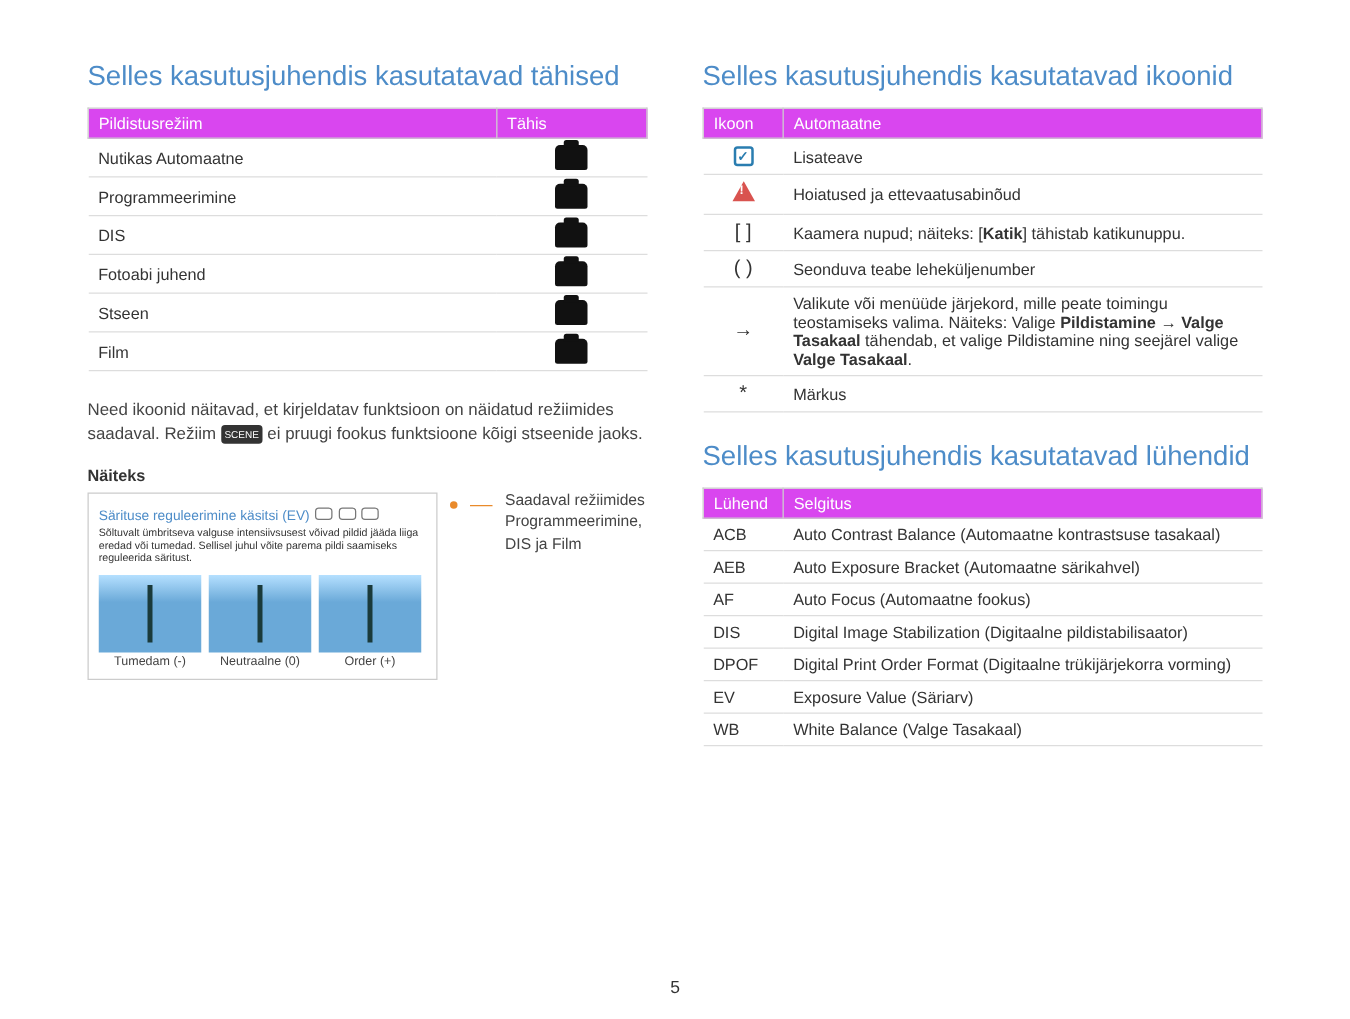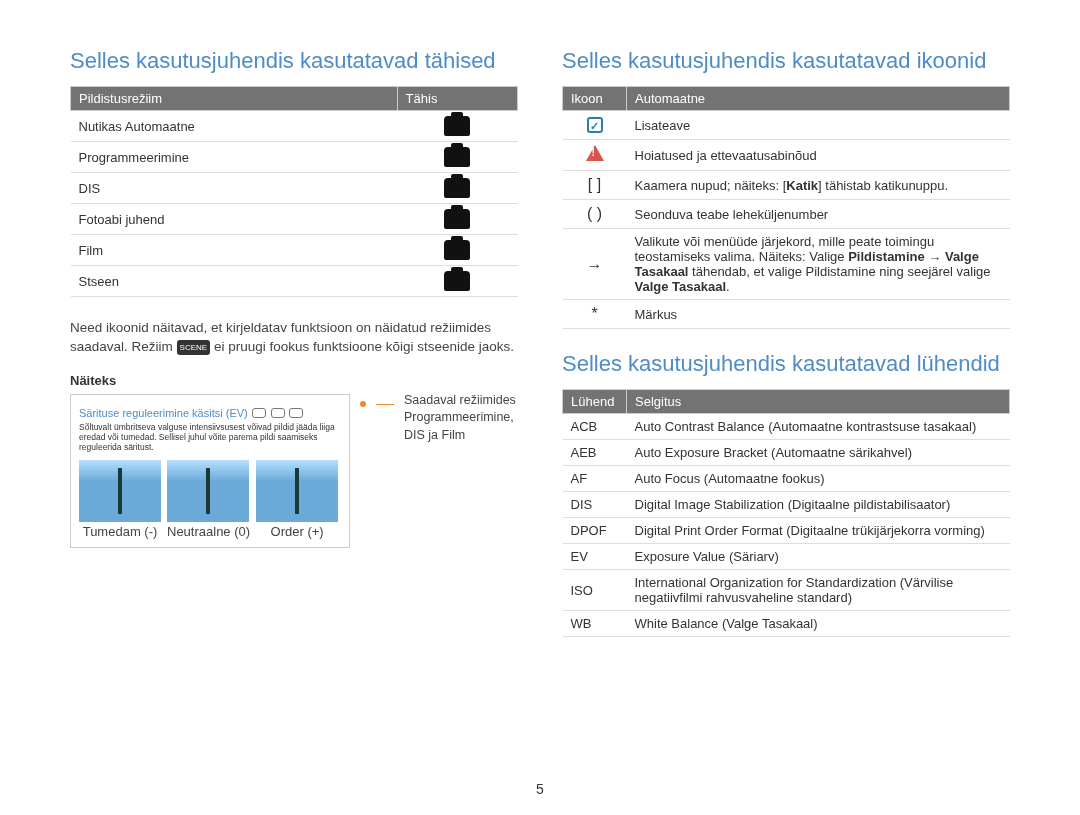--- a/index.html
+++ b/index.html
@@ -20,21 +20,21 @@
     font-size: 22px;
     margin-bottom: 12px;
   }
   table {
     border-collapse: collapse;
     width: 100%;
     font-size: 13px;
     margin-bottom: 22px;
   }
   th {
-    background: #737373;
+    background: #d946ef;
     color: #fff;
     font-weight: 400;
     text-align: left;
     padding: 4px 8px;
     border: 1px solid #ccc;
   }
   td {
     padding: 5px 8px;
     border-bottom: 1px solid #ddd;
   }
@@ -103,21 +103,21 @@
   }
   .example-img::after {
     content: "";
     position: absolute;
     left: 50%; top: 8px;
     width: 4px; height: 46px;
     background: #1a3a3a;
     transform: translateX(-50%);
   }
   .img-caption {
-    font-size: 13px;
+    font-size: 10px;
     text-align: center;
     margin-top: 2px;
     color: #444;
   }
   .callout-line {
     width: 18px;
     height: 0;
     border-top: 1.5px solid #e98a2b;
     margin-top: 10px;
   }
@@ -200,25 +200,25 @@
           </tr>
           <tr>
             <td>DIS</td>
             <td class="icon-cell"><span class="mode-icon"></span></td>
           </tr>
           <tr>
             <td>Fotoabi juhend</td>
             <td class="icon-cell"><span class="mode-icon"></span></td>
           </tr>
           <tr>
+            <td>Stseen</td>
+            <td class="icon-cell"><span class="mode-icon"></span></td>
+          </tr>
+          <tr>
             <td>Film</td>
-            <td class="icon-cell"><span class="mode-icon"></span></td>
-          </tr>
-          <tr>
-            <td>Stseen</td>
             <td class="icon-cell"><span class="mode-icon"></span></td>
           </tr>
         </tbody>
     </table>
 
     <p class="body">
       <span>Need ikoonid näitavad, et kirjeldatav funktsioon on näidatud režiimides saadaval. Režiim </span>
       <span class="inline-icon">SCENE</span>
       <span> ei pruugi fookus funktsioone kõigi stseenide jaoks.</span>
     </p>
@@ -325,24 +325,20 @@
           </tr>
           <tr>
             <td>DPOF</td>
             <td>Digital Print Order Format (Digitaalne trükijärjekorra vorming)</td>
           </tr>
           <tr>
             <td>EV</td>
             <td>Exposure Value (Säriarv)</td>
           </tr>
           <tr>
-            <td>ISO</td>
-            <td>International Organization for Standardization (Värvilise negatiivfilmi rahvusvaheline standard)</td>
-          </tr>
-          <tr>
             <td>WB</td>
             <td>White Balance (Valge Tasakaal)</td>
           </tr>
         </tbody>
     </table>
   </div>
 </div>
 
 <div class="page-no">5</div>
 

